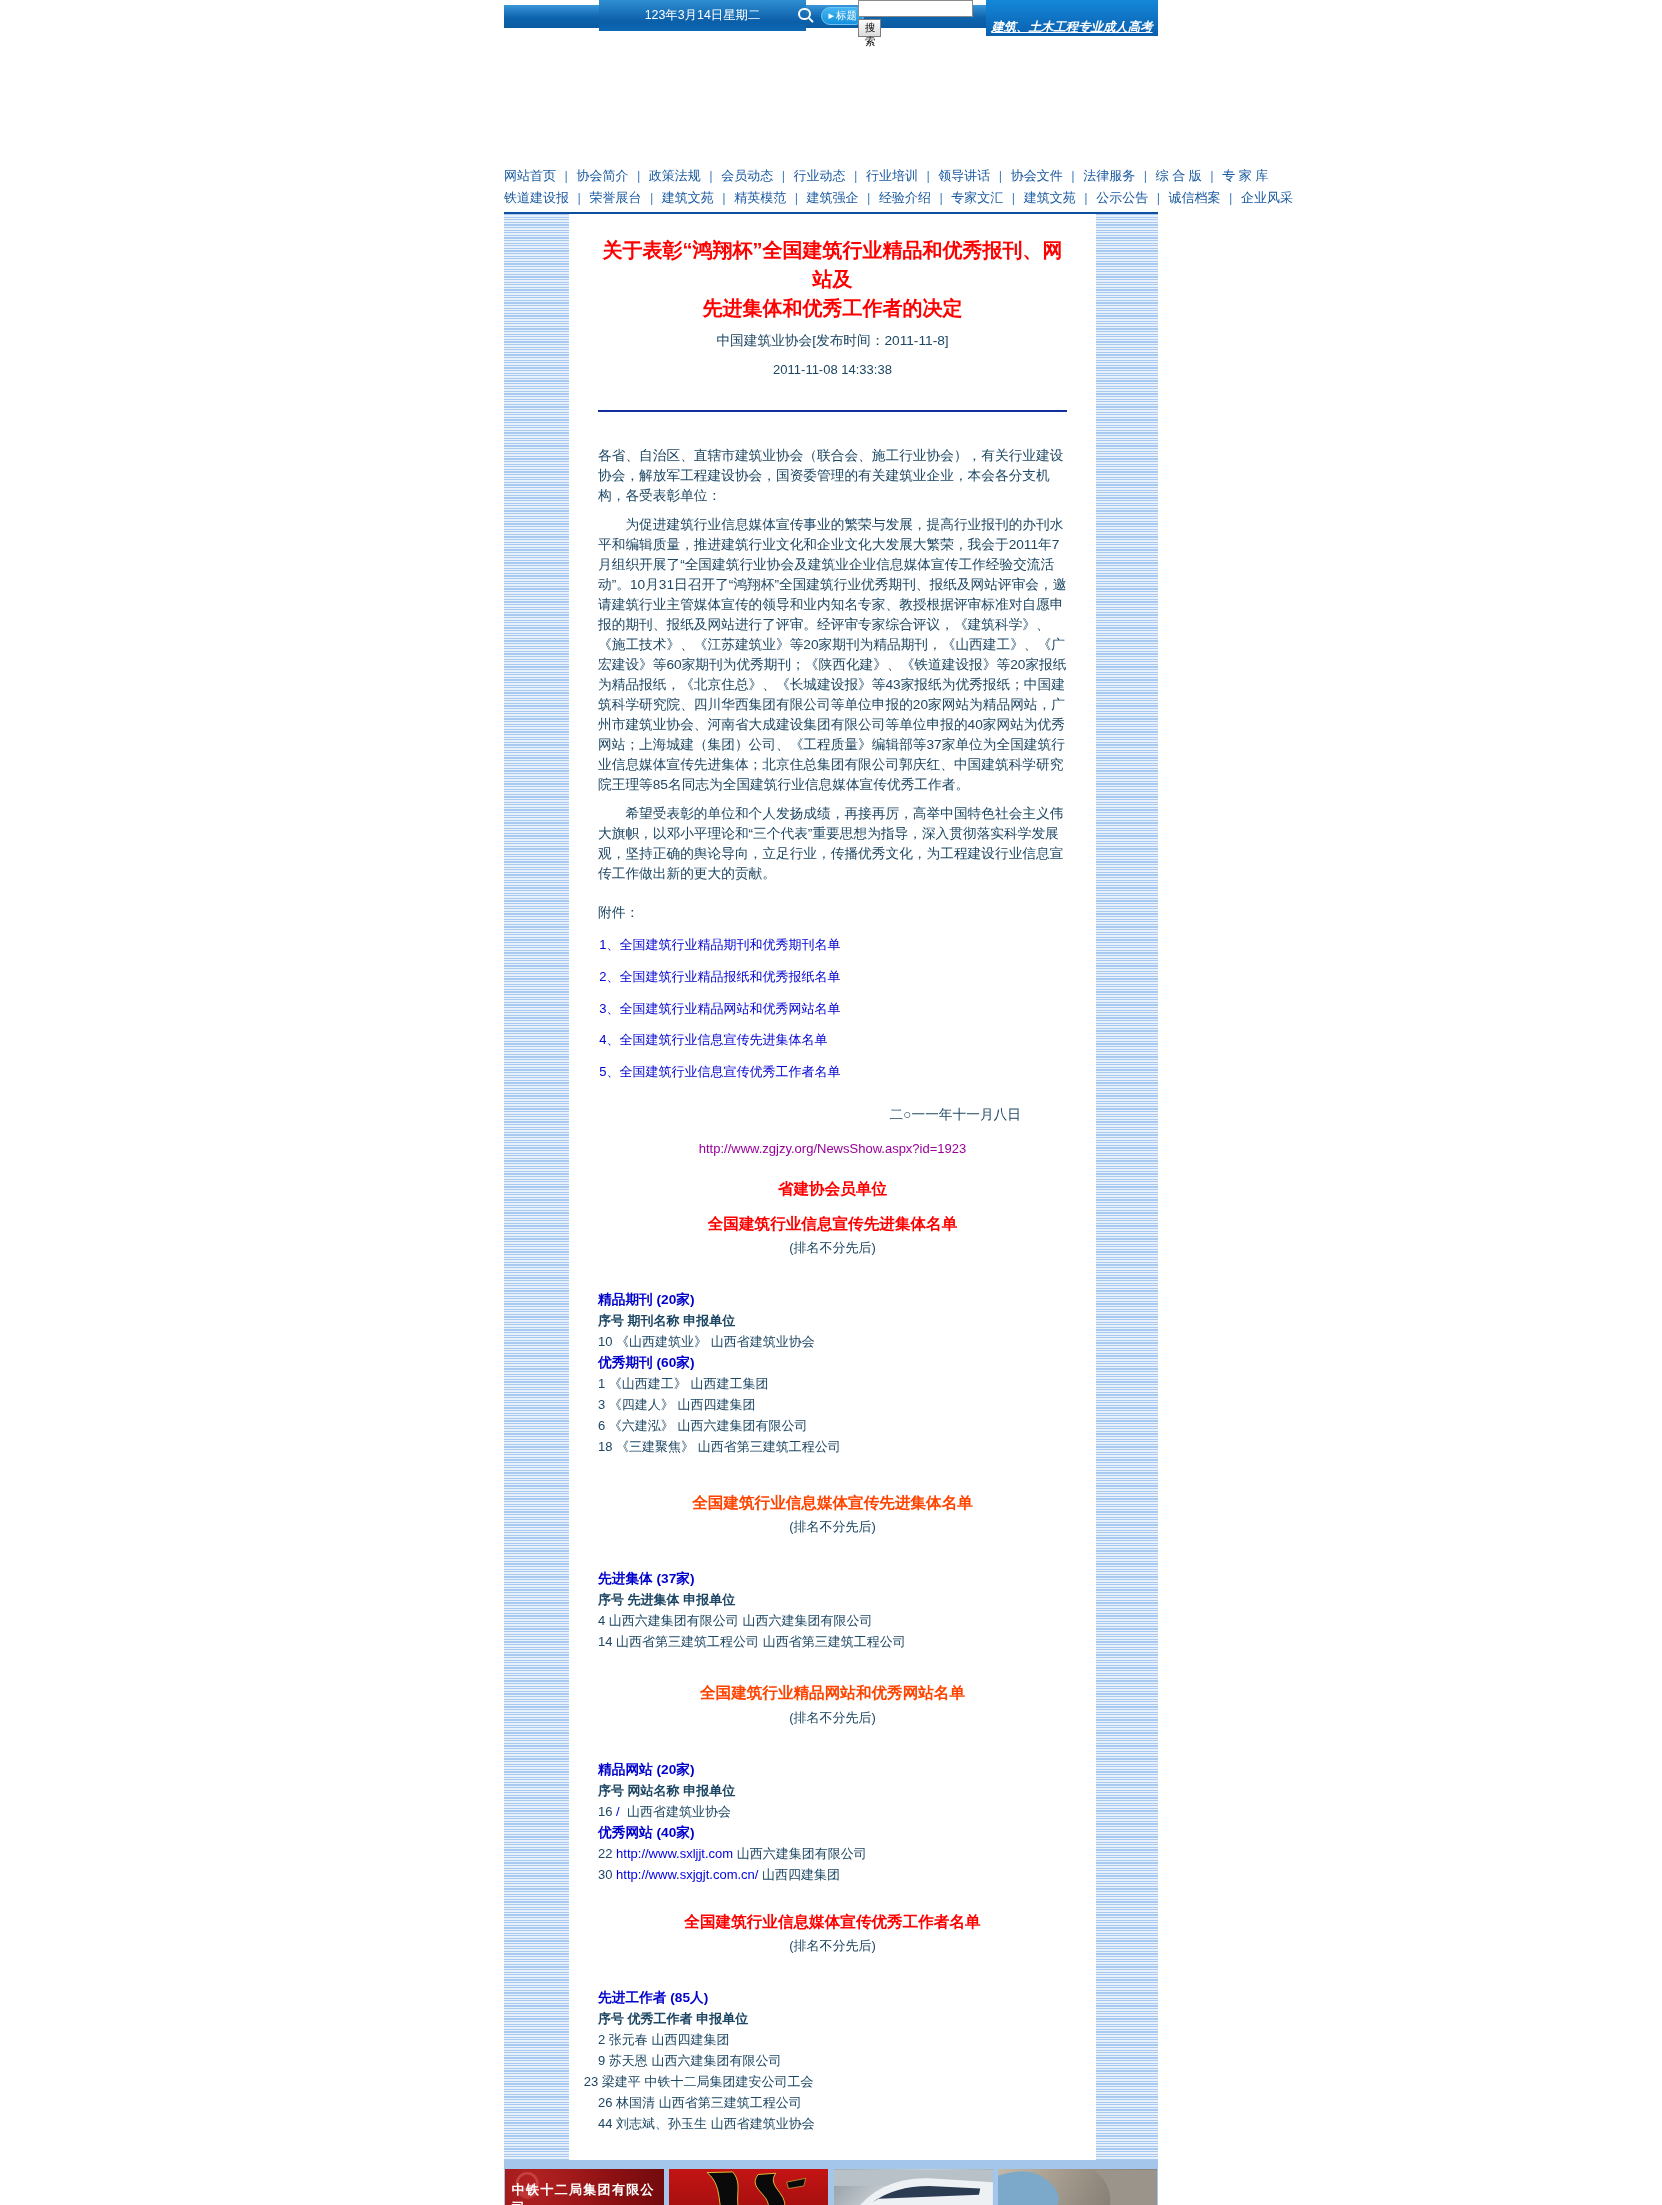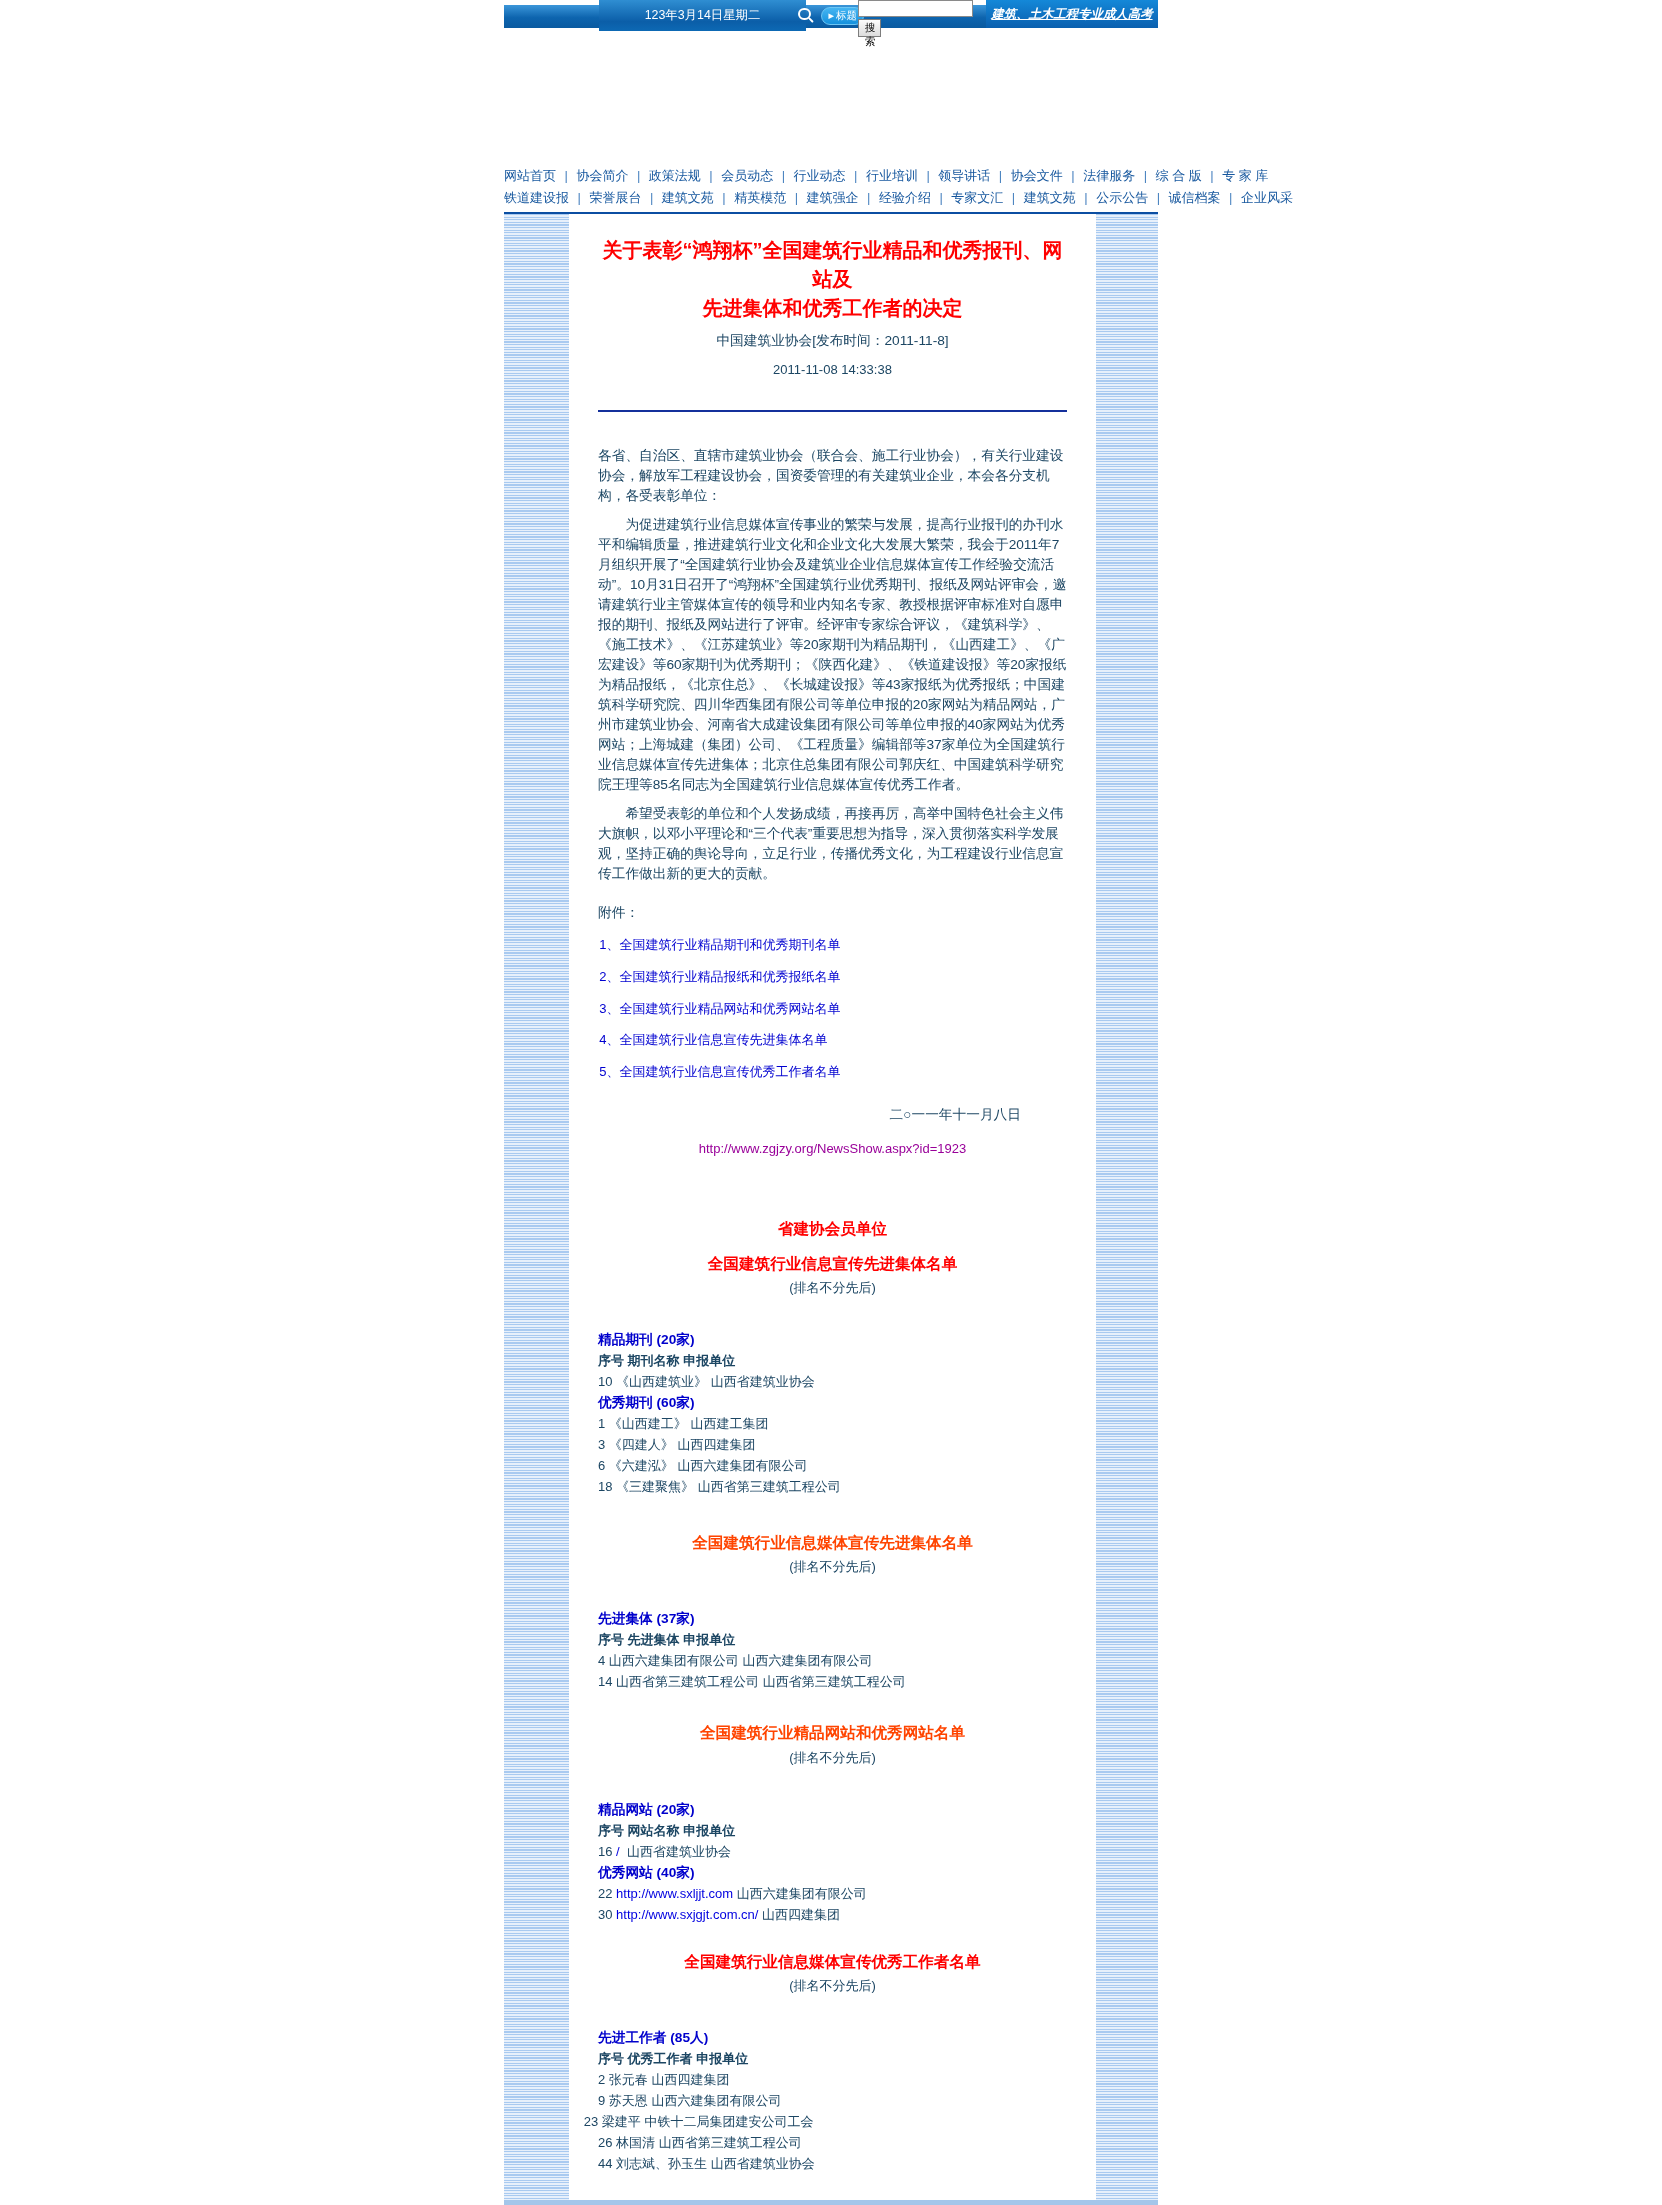--- a/index.html
+++ b/index.html
@@ -20,22 +20,22 @@
     background:#fff;transform:rotate(45deg);border-radius:1.3px;}
   .title-btn{position:absolute;left:317px;top:6.5px;height:18px;padding:0 6.5px;
     background:linear-gradient(180deg,#45b5f2,#1591dd);border:0.7px solid #6cc6f4;border-radius:9px;
     color:#fff;font-size:10.4px;cursor:pointer;display:flex;align-items:center;gap:2px;}
   .title-btn .tri{font-size:7.2px;line-height:1;}
   .search-input{position:absolute;left:354px;top:0;width:115px;height:17px;
     background:#fff;border:0.7px solid #8a8a8a;box-sizing:border-box;}
   .search-btn{position:absolute;left:354px;top:19px;width:23px;height:17.6px;
     background:linear-gradient(180deg,#fdfdfd,#dcdcdc);border:0.7px solid #7d7d7d;
     font-size:10.4px;color:#000;cursor:pointer;}
-  .promo{position:absolute;right:0;top:0;width:172px;height:28px;text-decoration:none;
-    background:linear-gradient(180deg,#1488d8,#0a5fae);display:flex;align-items:center;justify-content:center;}
+  .promo{position:absolute;right:0;top:0;width:172px;height:36px;text-decoration:none;
+    background:linear-gradient(180deg,#1488d8,#0a5fae);display:flex;align-items:flex-end;justify-content:center;}
   .promo span{color:#fff;font-weight:bold;font-style:italic;text-decoration:underline;font-size:12.4px;white-space:nowrap;}
 
   .header-space{height:127px;}
 
   
   .nav{padding:1.3px 0 3.9px;text-align:center;}
   .nav-row{line-height:21.5px;font-size:13px;color:#16579e;white-space:nowrap;}
   .nav-row a{color:#16579e;text-decoration:none;cursor:pointer;}
   .nav-row a + a::before{content:"|";margin:0 8.5px;color:#4a83c0;font-weight:normal;}
   .rule{height:0;border-top:2px solid #0b4ea2;}
@@ -59,21 +59,21 @@
   .att-label{margin-top:19.5px;line-height:20px;}
   .att-list{margin-top:13px;padding-left:1.3px;}
   .att{display:block;color:#0000d0;text-decoration:none;font-size:13px;line-height:18px;margin-bottom:13.7px;cursor:pointer;}
 
   .sign-date{text-align:right;padding-right:46px;margin-top:24px;line-height:20px;}
   .src-url{color:#990099;text-align:center;margin-top:15.6px;font-size:13px;cursor:pointer;}
 
   .sec-head{font-weight:bold;font-size:15.6px;text-align:center;line-height:21px;}
   .red{color:#ff0000;}
   .orange{color:#ff4400;}
-  .mt-member{margin-top:62px;}
+  .mt-member{margin-top:22px;}
   .mt-head2{margin-top:14.3px;}
   .sec-note{text-align:center;font-size:13px;margin-top:5.2px;line-height:18px;}
   .sub-head{color:#0000cc;font-weight:bold;font-size:13.7px;margin-top:32px;line-height:21px;}
   .sub-head.inlist{margin-top:0;}
   .cols{font-weight:bold;line-height:21px;font-size:13px;}
   .rowline{line-height:21px;font-size:13px;}
   .rowline.outdent{margin-left:-14.3px;}
   .rowline a{color:#0000e0;text-decoration:none;cursor:pointer;}
   .link-mag{color:#cc0099;text-decoration:none;cursor:pointer;}
   .mt-b{margin-top:35px;}

